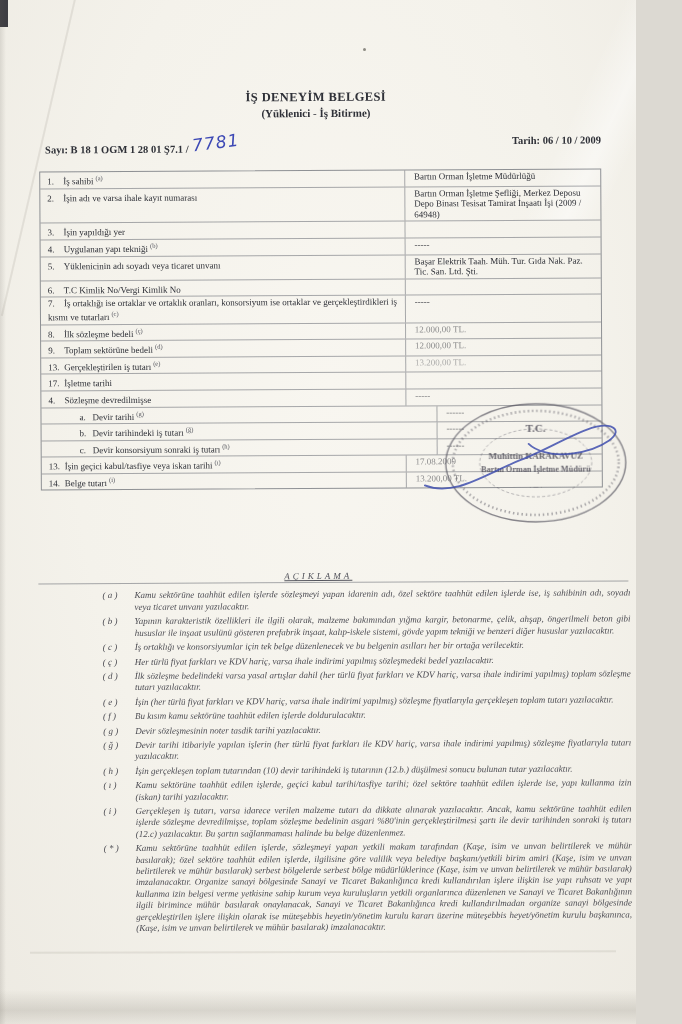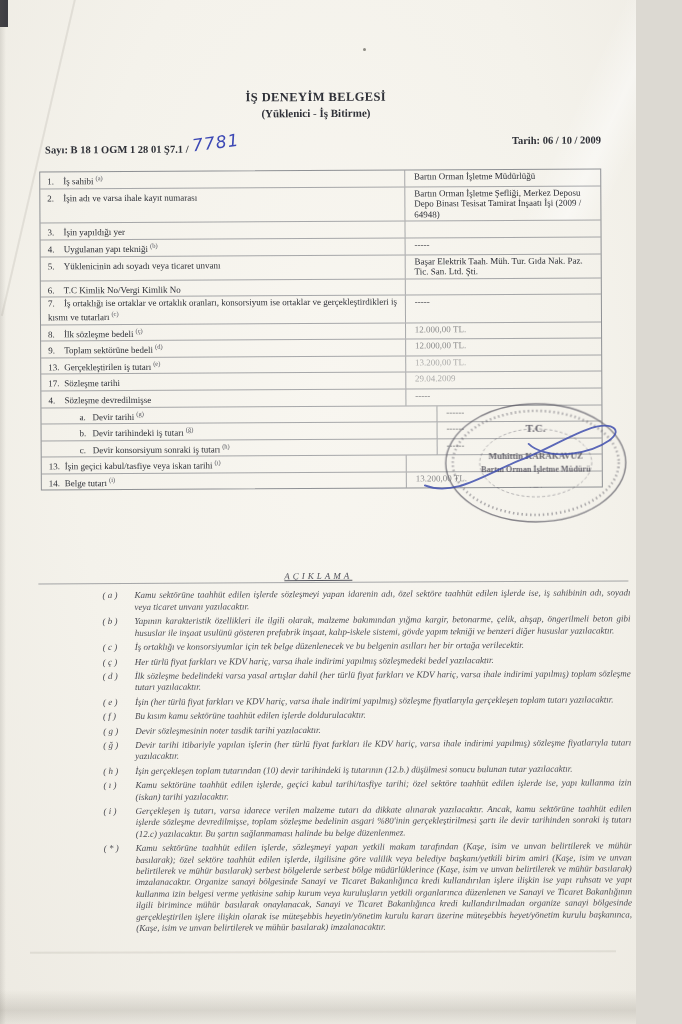--- a/index.html
+++ b/index.html
@@ -123,41 +123,41 @@
       </div>
       <div class="trow">
         <div class="tl"><span class="num">9.</span><span>Toplam sektörüne bedeli</span><sup>(d)</sup></div>
         <div class="tv vl">12.000,00 TL.</div>
       </div>
       <div class="trow">
         <div class="tl"><span class="num">13.</span><span>Gerçekleştirilen iş tutarı</span><sup>(e)</sup></div>
         <div class="tv vx">13.200,00 TL.</div>
       </div>
       <div class="trow">
-        <div class="tl"><span class="num">17.</span><span>Sözleşme tarihi</span><sup></sup></div>
-        <div class="tv vx">29.04.2009</div>
+        <div class="tl"><span class="num">17.</span><span>İşletme tarihi</span><sup></sup></div>
       </div>
       <div class="trow">
         <div class="tl"><span class="num">4.</span><span>Sözleşme devredilmişse</span><sup></sup></div>
         <div class="tv vl">-----</div>
       </div>
       <div class="trow sub">
         <div class="tl"><span class="num">a.</span><span>Devir tarihi</span><sup>(g)</sup></div>
         <div class="tv vm">------</div>
       </div>
       <div class="trow sub">
         <div class="tl"><span class="num">b.</span><span>Devir tarihindeki iş tutarı</span><sup>(ğ)</sup></div>
         <div class="tv vm">------</div>
       </div>
       <div class="trow sub">
         <div class="tl"><span class="num">c.</span><span>Devir konsorsiyum sonraki iş tutarı</span><sup>(h)</sup></div>
         <div class="tv vm">------</div>
       </div>
       <div class="trow">
         <div class="tl"><span class="num">13.</span><span>İşin geçici kabul/tasfiye veya iskan tarihi</span><sup>(ı)</sup></div>
+        <div class="tv vl">17.08.2009</div>
       </div>
       <div class="trow">
         <div class="tl"><span class="num">14.</span><span>Belge tutarı</span><sup>(i)</sup></div>
         <div class="tv vl">13.200,00 TL.</div>
       </div>
     </div>
 
     <div class="stamp-wrap">
       <svg viewBox="0 0 232 142" width="232" height="142">
         <g class="stamp-ink">

